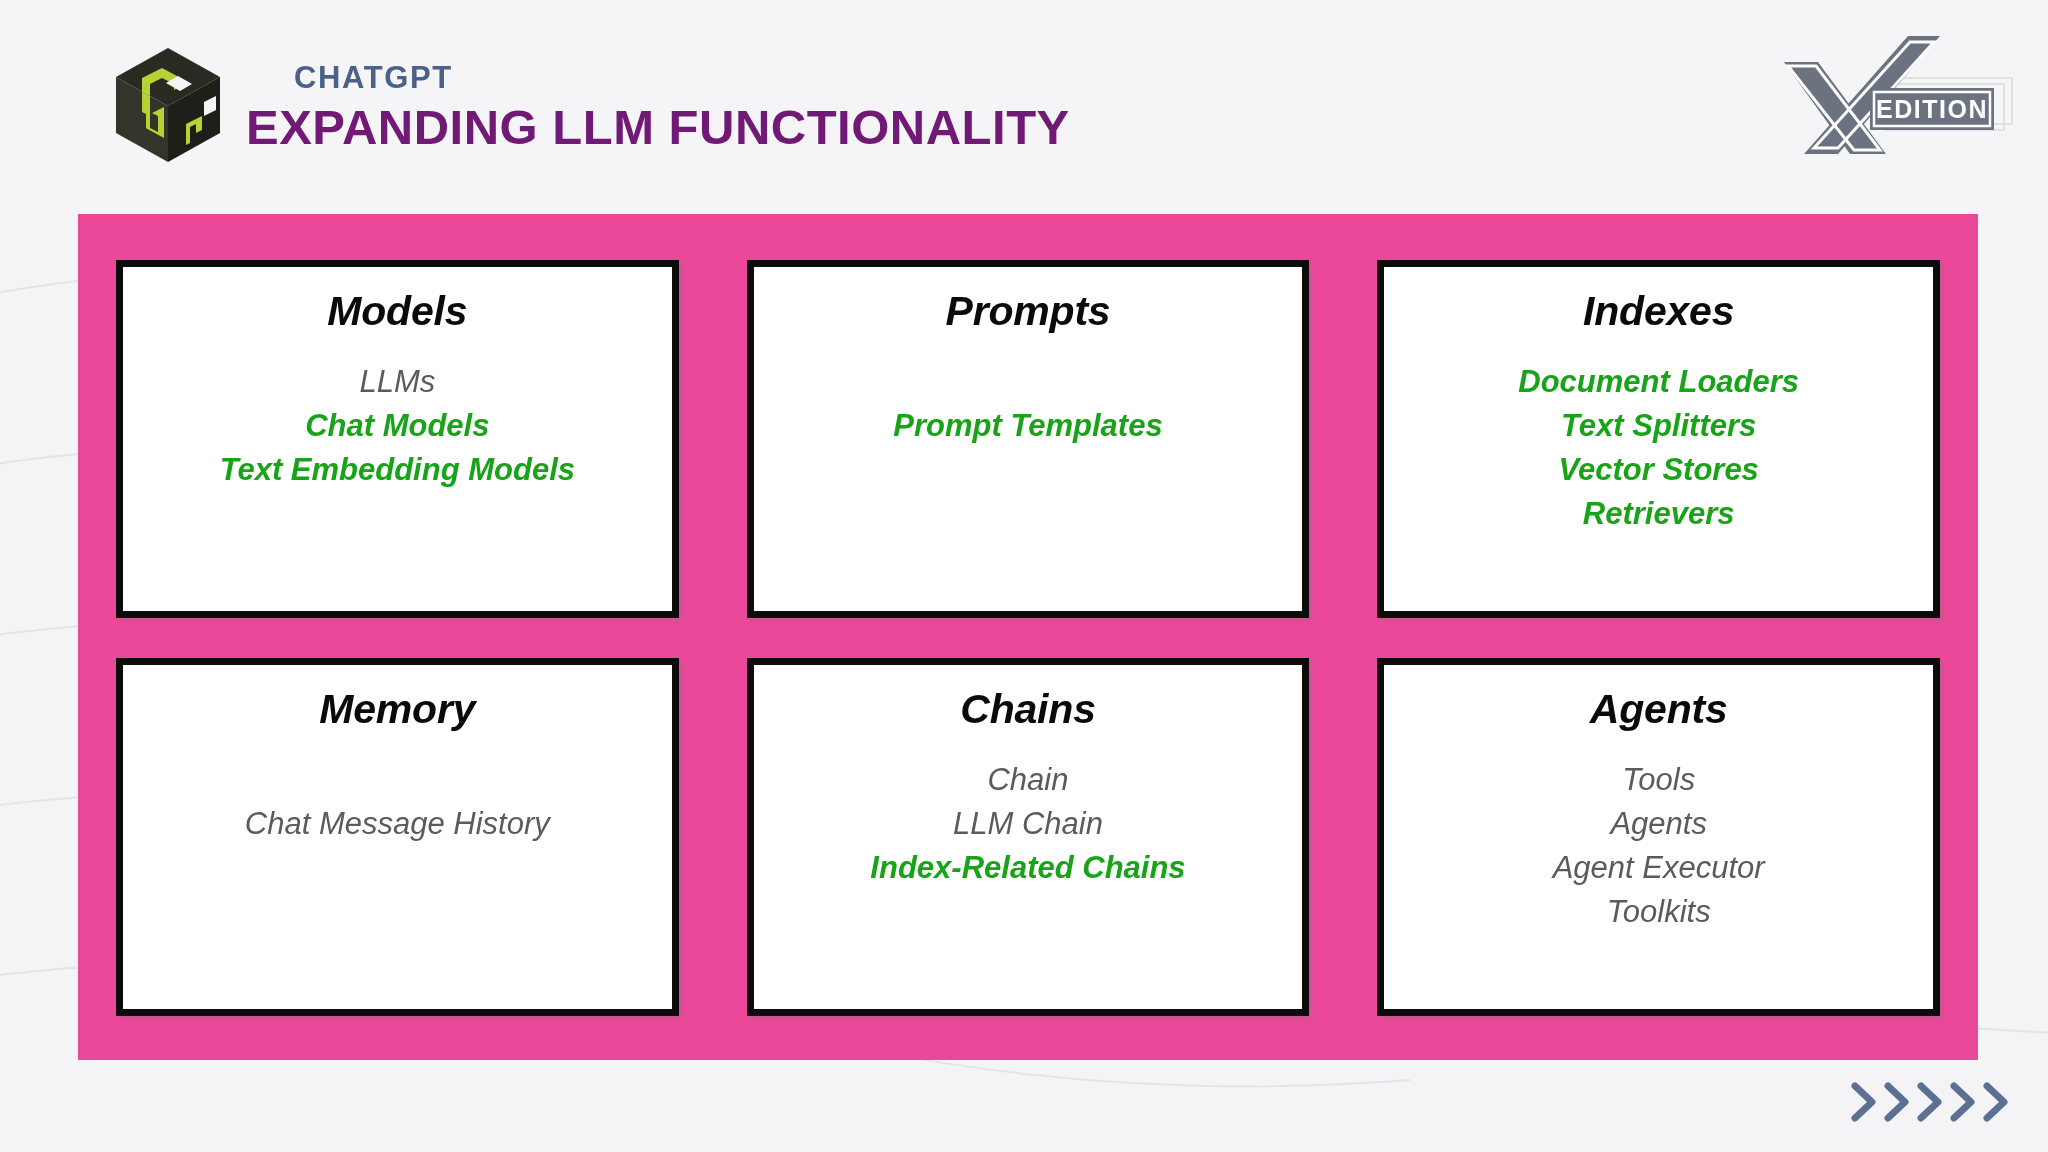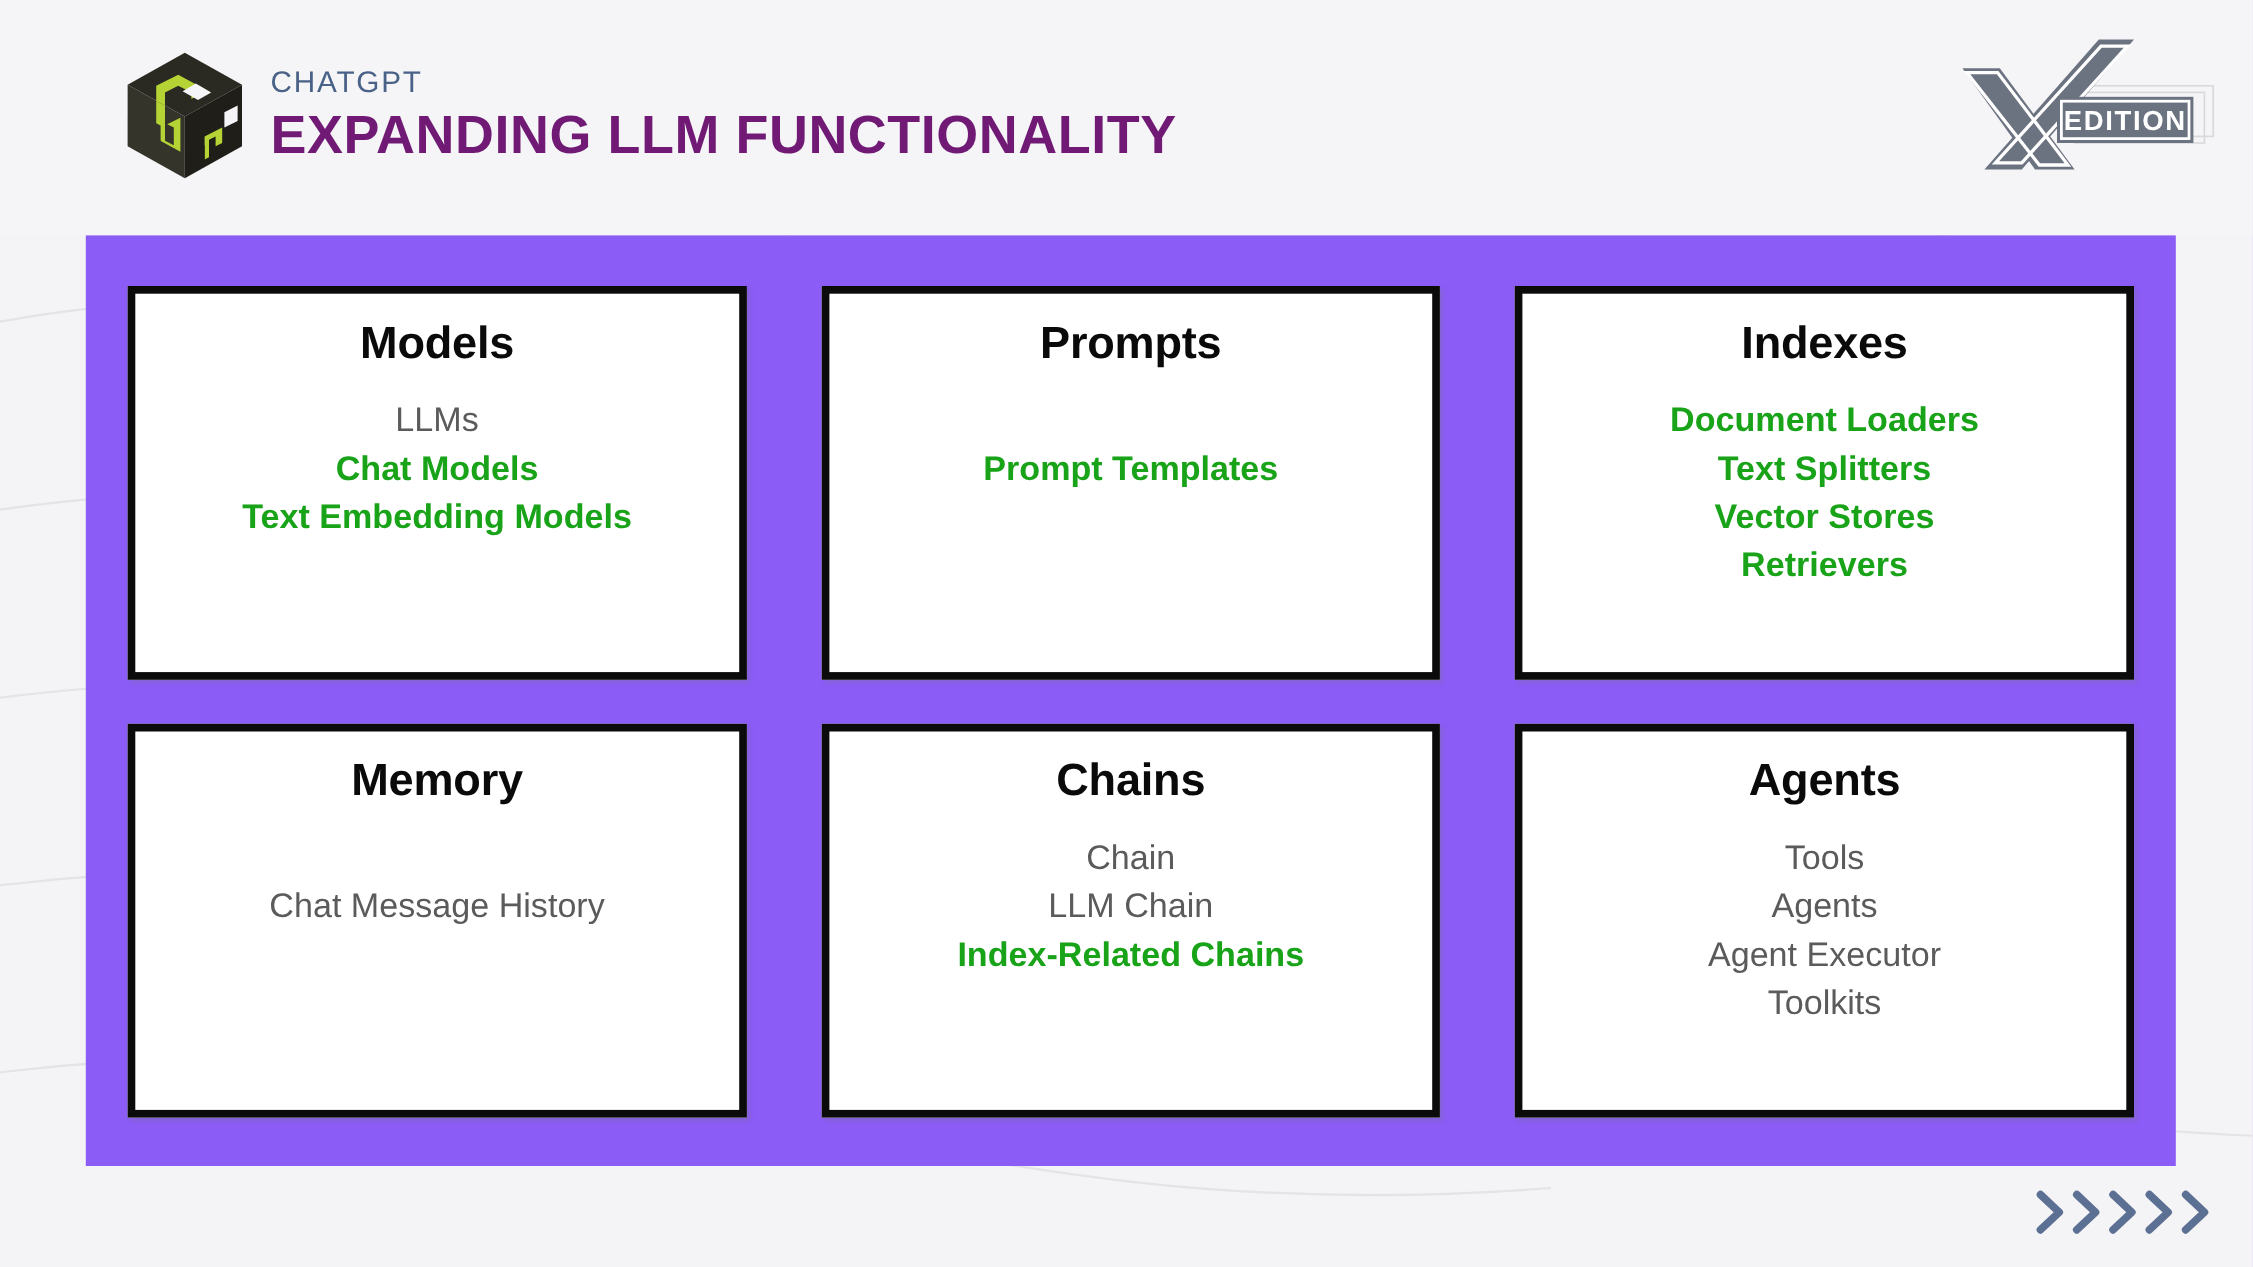--- a/index.html
+++ b/index.html
@@ -44,27 +44,28 @@
     align-items: flex-start;
     gap: 22px;
     z-index: 3;
   }
 
   #cube-logo { width: 112px; height: 118px; flex: none; display:block; }
 
   #title-stack { padding-top: 16px; }
 
   #eyebrow {
-    font-size: 27px;
-    font-weight: normal;
+    font-size: 31px;
+    font-weight: bold;
     letter-spacing: 1.6px;
     color: #4a6287;
     line-height: 1;
     margin-bottom: 10px;
     white-space: nowrap;
+    margin-left: 48px;
   }
 
   #main-title {
     font-size: 49px;
     font-weight: bold;
     letter-spacing: 0.5px;
     color: #701a75;
     line-height: 1.02;
     white-space: nowrap;
   }
@@ -80,23 +81,24 @@
   }
   #edition-logo svg { display: block; width: 100%; height: 100%; }
 
   
   #content-panel {
     position: absolute;
     left: 78px;
     top: 214px;
     width: 1900px;
     height: 846px;
-    background: #8b5cf6;
+    background: #ec4899;
     z-index: 2;
     padding: 46px 38px 44px 38px;
+    font-style: italic;
   }
 
   #card-grid {
     width: 100%;
     height: 100%;
     display: grid;
     grid-template-columns: repeat(3, 1fr);
     grid-template-rows: repeat(2, 1fr);
     column-gap: 68px;
     row-gap: 40px;

